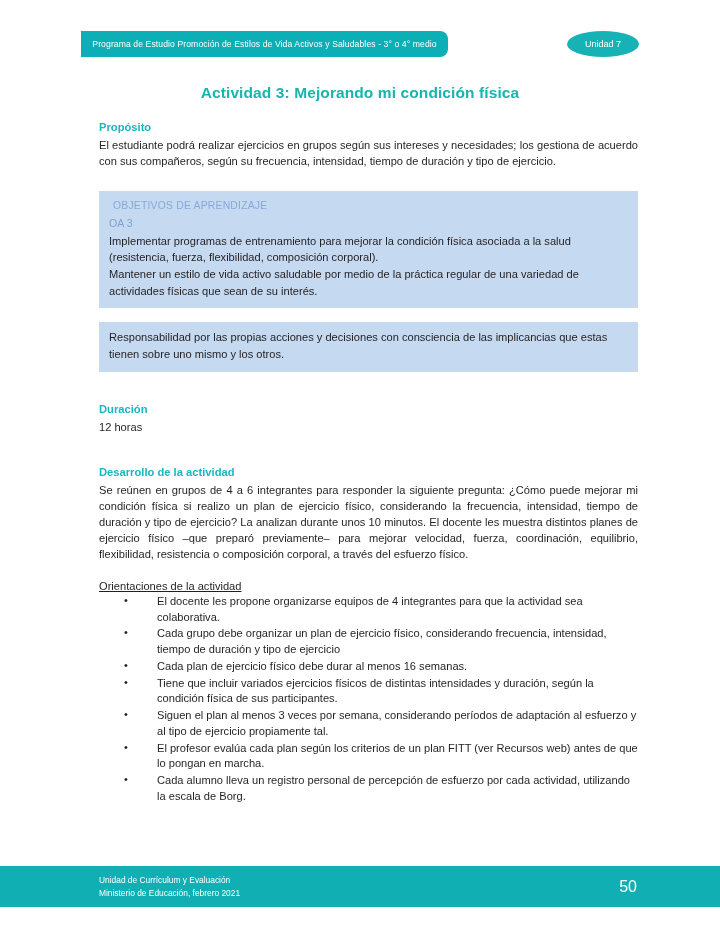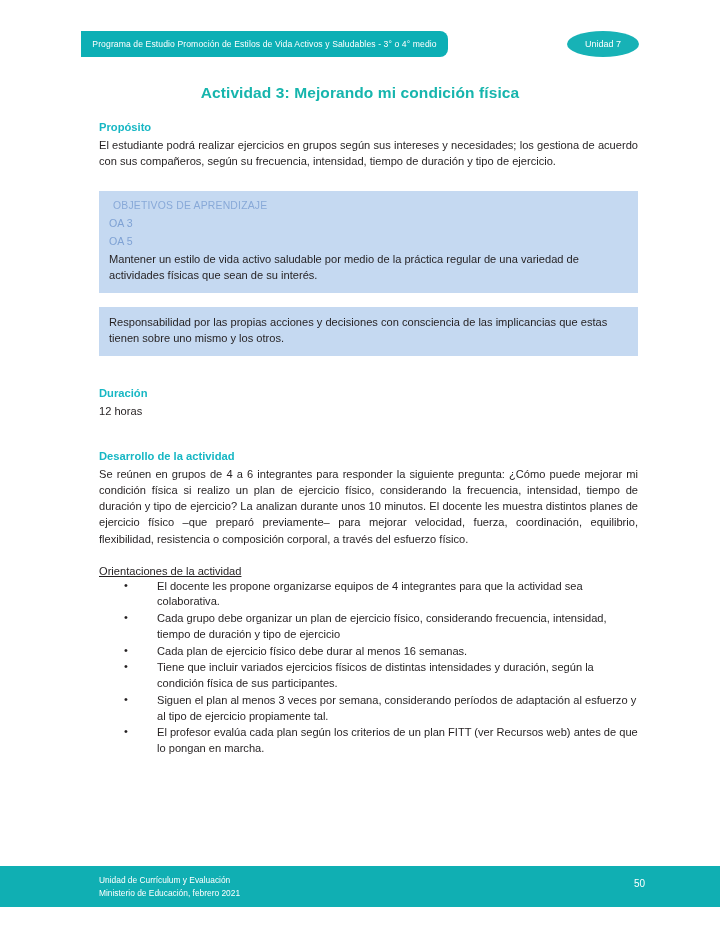--- a/index.html
+++ b/index.html
@@ -175,24 +175,24 @@
   .footer-left {
     position: absolute;
     left: 99px;
     top: 8px;
     color: #ffffff;
     font-size: 8.4px;
     line-height: 1.5;
   }
   .footer-page {
     position: absolute;
-    right: 75px;
+    right: 83px;
     top: 12px;
     color: #ffffff;
-    font-size: 10px;
+    font-size: 16px;
   }
 </style>
 </head>
 <body>
 
 <div class="header-row">
   <div class="header-band">
     <span>Programa de Estudio Promoción de Estilos de Vida Activos y Saludables - 3° o 4° medio</span>
   </div>
   <div class="unit-badge">
@@ -207,21 +207,21 @@
   <div>
     <p class="sec-heading">Propósito</p>
     <p class="body-text">El estudiante podrá realizar ejercicios en grupos según sus intereses y necesidades; los gestiona de acuerdo con sus compañeros, según su frecuencia, intensidad, tiempo de duración y tipo de ejercicio.</p>
   </div>
 
   <div class="spacer-md"></div>
 
   <div class="blue-box">
     <p class="box-label">OBJETIVOS DE APRENDIZAJE</p>
     <p class="box-sublabel">OA 3</p>
-    <p class="box-sublabel">OA 5</p>
+    <p class="box-text">Implementar programas de entrenamiento para mejorar la condición física asociada a la salud (resistencia, fuerza, flexibilidad, composición corporal).</p>
     <p class="box-text">Mantener un estilo de vida activo saludable por medio de la práctica regular de una variedad de actividades físicas que sean de su interés.</p>
   </div>
 
   <div class="spacer-sm"></div>
 
   <div class="blue-box">
     <p class="box-text">Responsabilidad por las propias acciones y decisiones con consciencia de las implicancias que estas tienen sobre uno mismo y los otros.</p>
   </div>
 
   <div class="spacer-lg"></div>
@@ -242,20 +242,21 @@
 
   <div>
     <span class="sub-underline">Orientaciones de la actividad</span>
     <ul class="bullets">
       <li>El docente les propone organizarse equipos de 4 integrantes para que la actividad sea colaborativa.</li>
       <li>Cada grupo debe organizar un plan de ejercicio físico, considerando frecuencia, intensidad, tiempo de duración y tipo de ejercicio</li>
       <li>Cada plan de ejercicio físico debe durar al menos 16 semanas.</li>
       <li>Tiene que incluir variados ejercicios físicos de distintas intensidades y duración, según la condición física de sus participantes.</li>
       <li>Siguen el plan al menos 3 veces por semana, considerando períodos de adaptación al esfuerzo y al tipo de ejercicio propiamente tal.</li>
       <li>El profesor evalúa cada plan según los criterios de un plan FITT (ver Recursos web) antes de que lo pongan en marcha.</li>
+      <li>Cada alumno lleva un registro personal de percepción de esfuerzo por cada actividad, utilizando la escala de Borg.</li>
     </ul>
   </div>
 
 </div>
 
 <div class="footer-band">
   <div class="footer-left">
     <div>Unidad de Currículum y Evaluación</div>
     <div>Ministerio de Educación, febrero 2021</div>
   </div>

